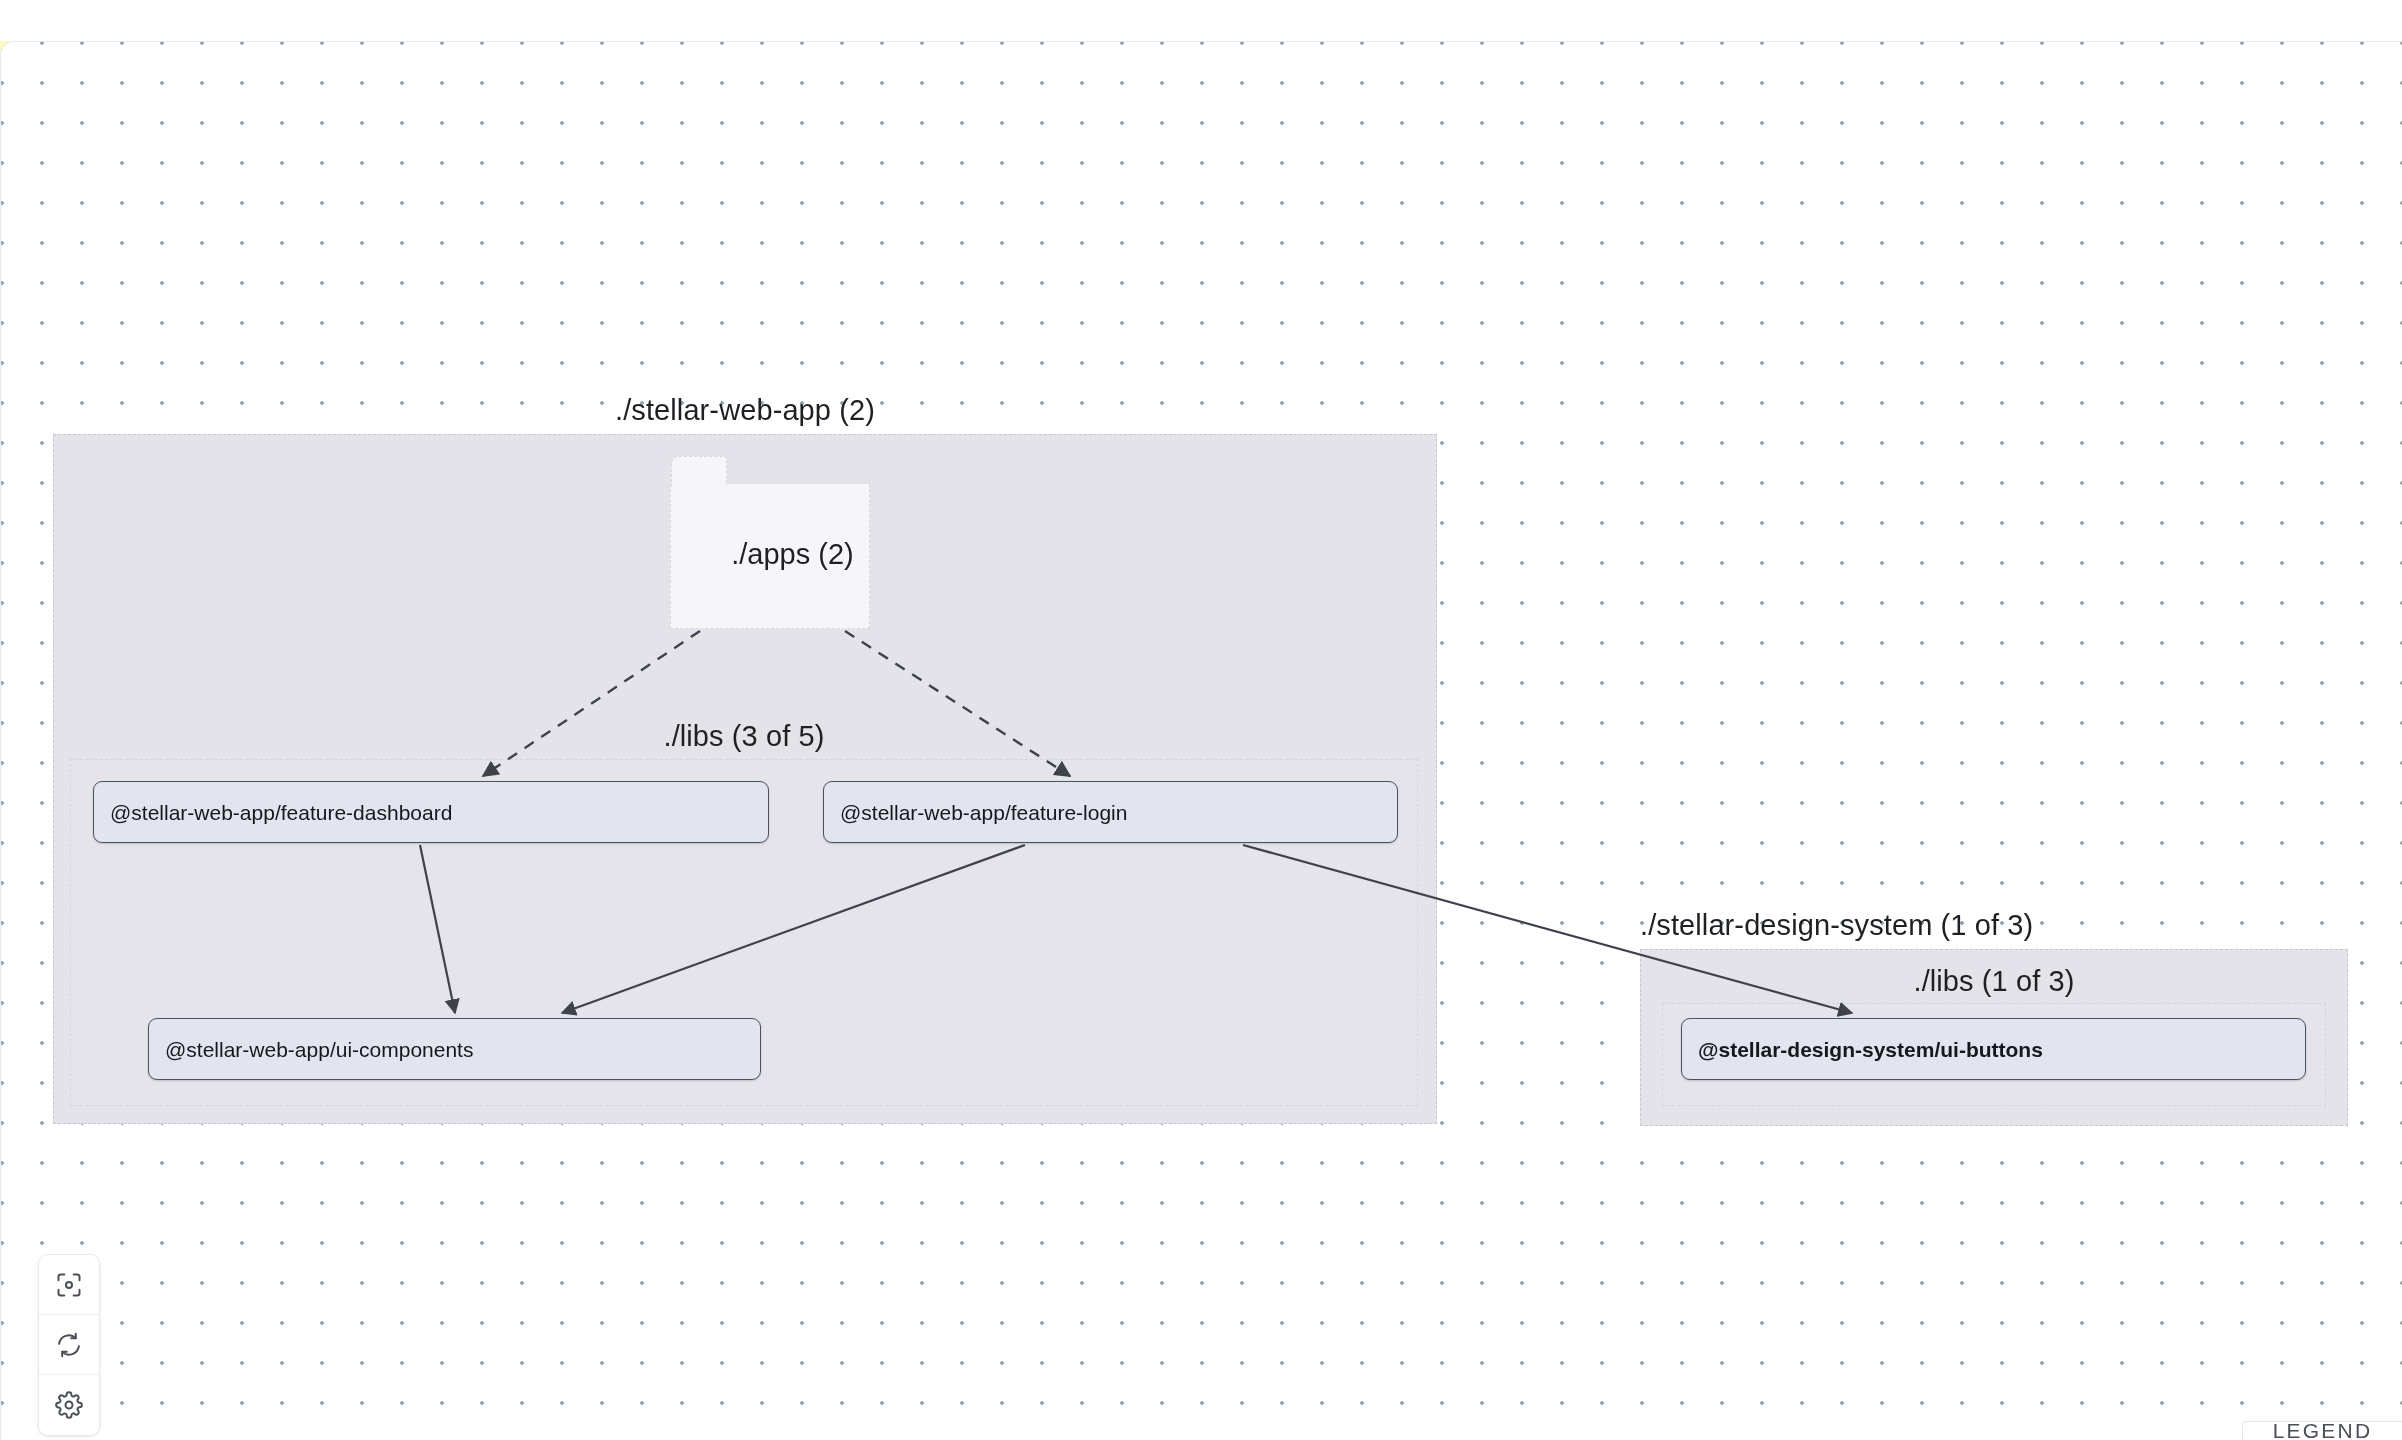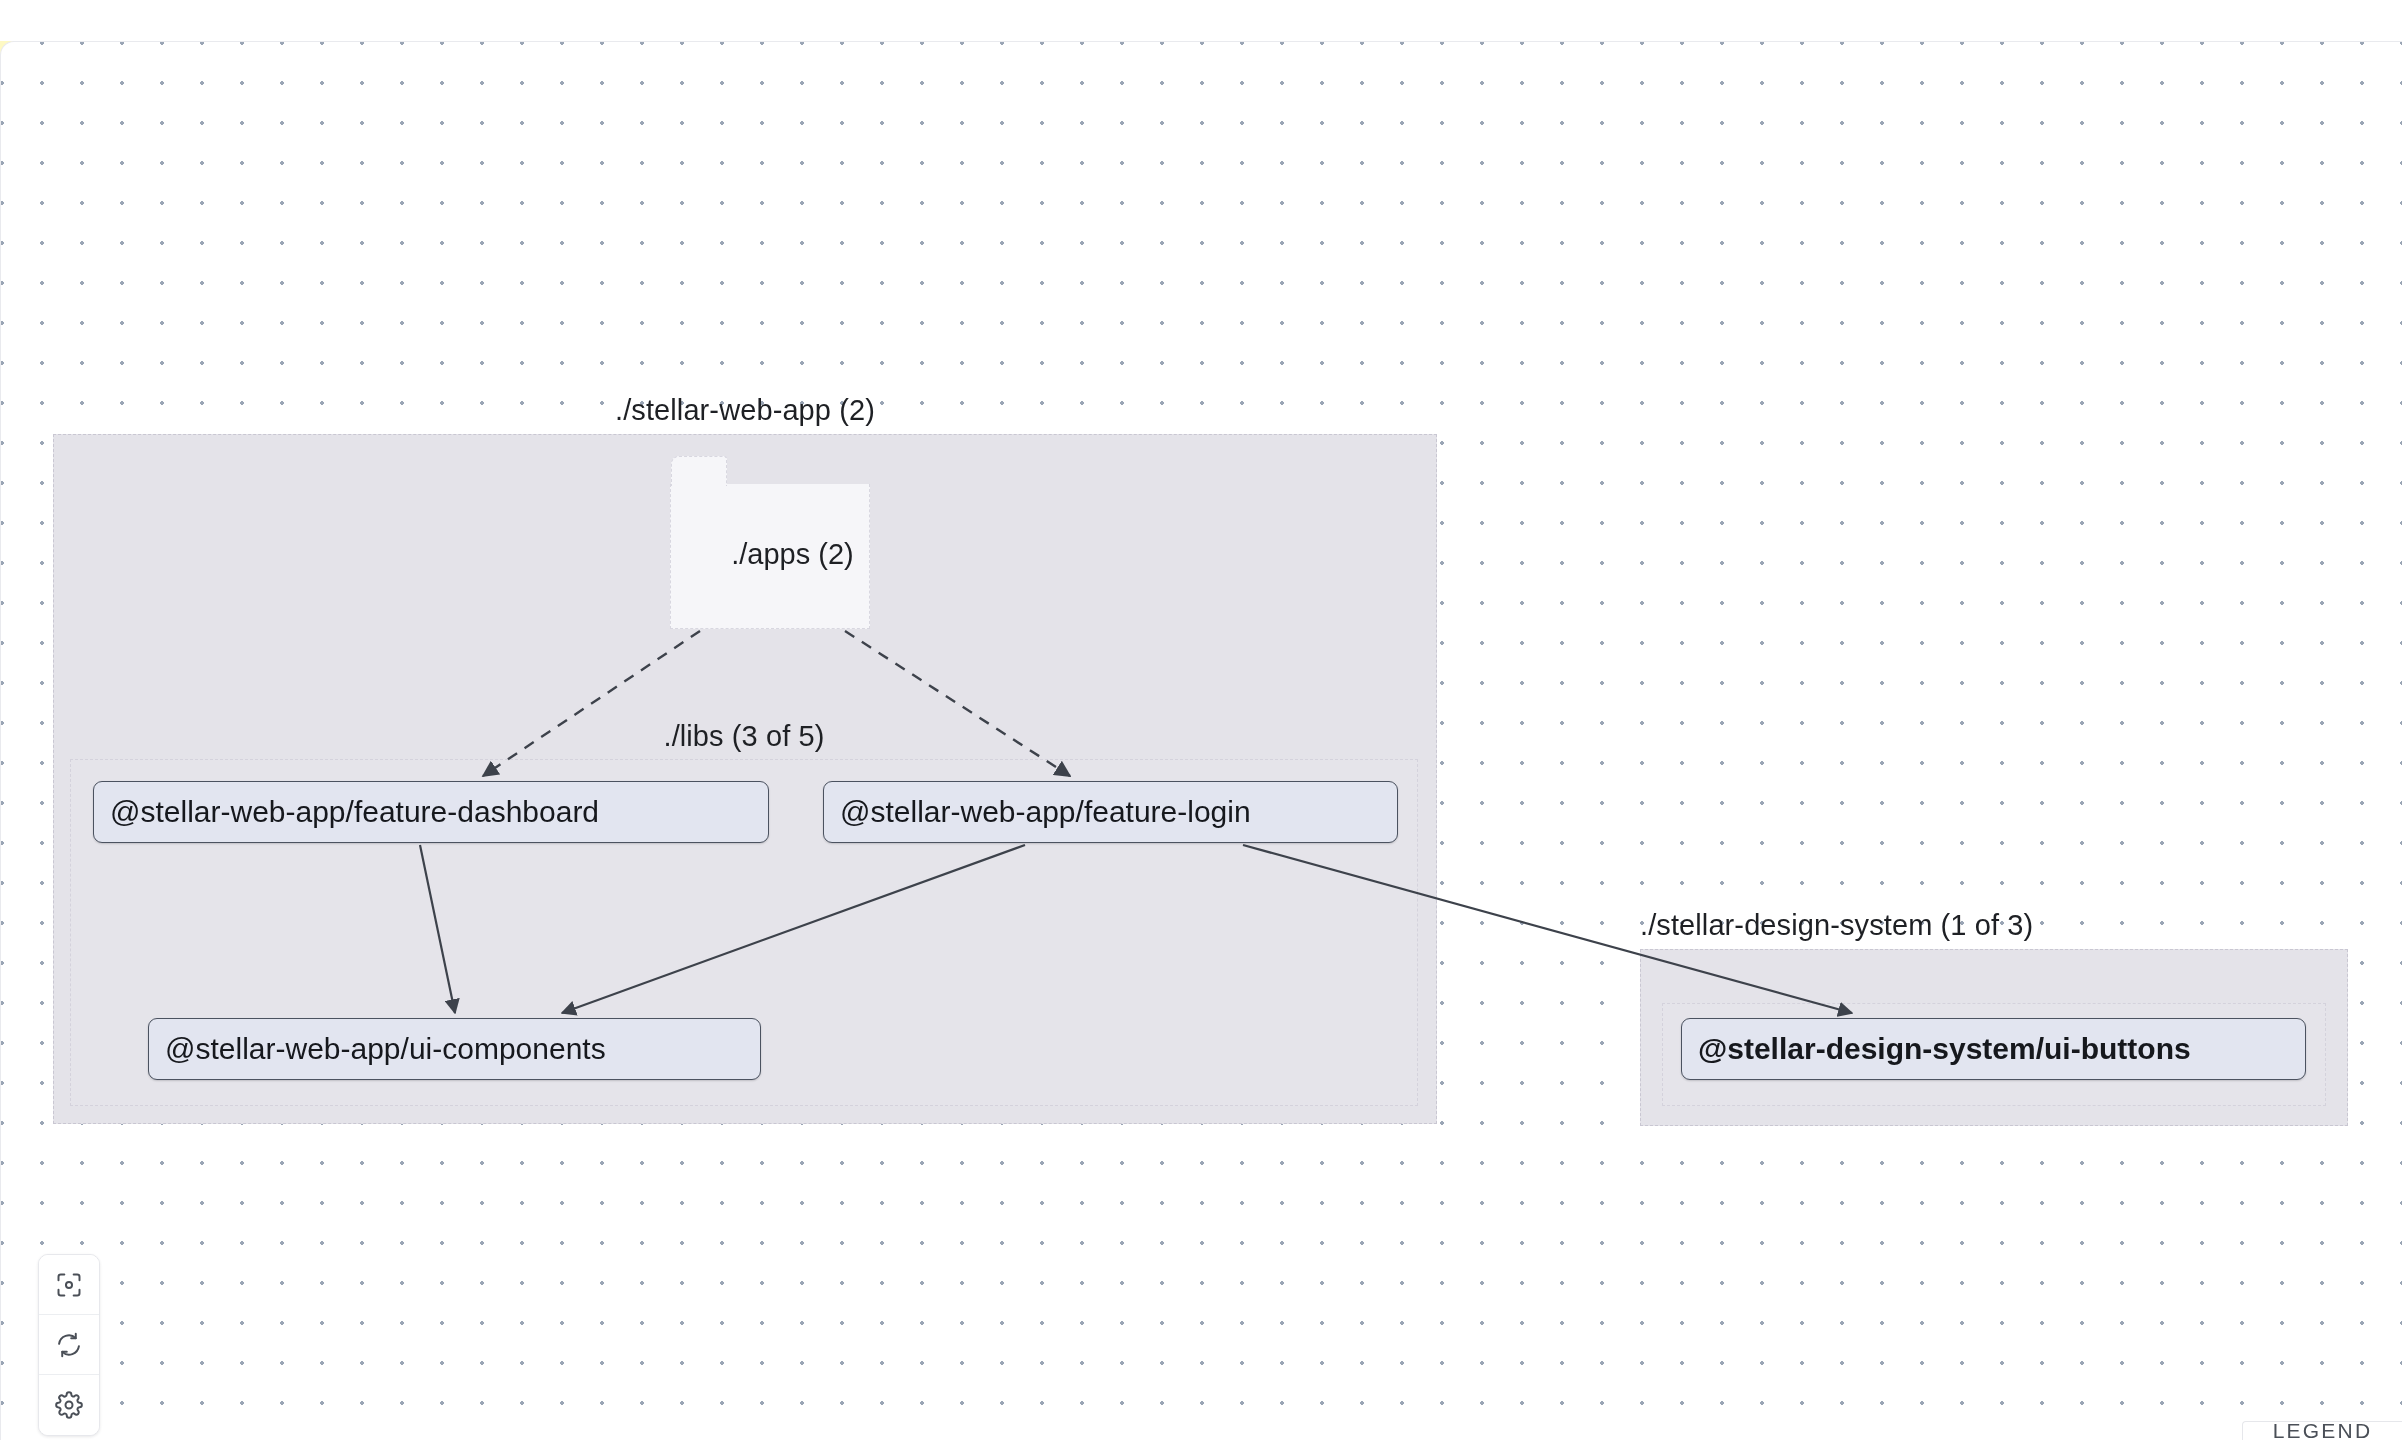--- a/index.html
+++ b/index.html
@@ -96,21 +96,21 @@
     position: absolute;
     display: flex;
     align-items: center;
     background: #e2e5f0;
     border: 1.5px solid #4b5260;
     border-radius: 9px;
     padding: 0 16px;
     box-shadow: 0 1px 2px rgba(20,22,28,0.18);
   }
   .node-label {
-    font-size: 30px;
+    font-size: 21px;
     line-height: 1;
     color: #16181d;
     white-space: nowrap;
   }
 
   
   #edges {
     position: absolute;
     inset: 0;
     pointer-events: none;
@@ -190,20 +190,21 @@
     <div class="folder" style="left:670px; top:443px; width:200px; height:145px;">
       <div class="folder-tab"></div>
       <div class="folder-label" style="top:54px;">./apps (2)</div>
     </div>
 
     <div class="group-label" style="left:1640px; top:870px; width:708px; ">./stellar-design-system (1 of 3)</div>
 
     <div class="group" style="left:1640px; top:908px; width:708px; height:177px;">
     </div>
 
+    <div class="group-label" style="left:1662px; top:926px; width:664px; text-align:center;">./libs (1 of 3)</div>
 
     <div class="subgroup" style="left:1662px; top:962px; width:664px; height:103px;">
     </div>
 
     <svg id="edges" width="2402" height="1440" viewBox="0 0 2402 1440">
       <defs>
         <marker id="arrow" viewBox="0 0 10 10" refX="9" refY="5" markerWidth="7" markerHeight="7" orient="auto-start-reverse">
           <path d="M 0 0 L 10 5 L 0 10 z" fill="#3d424b"></path>
         </marker>
       </defs>

